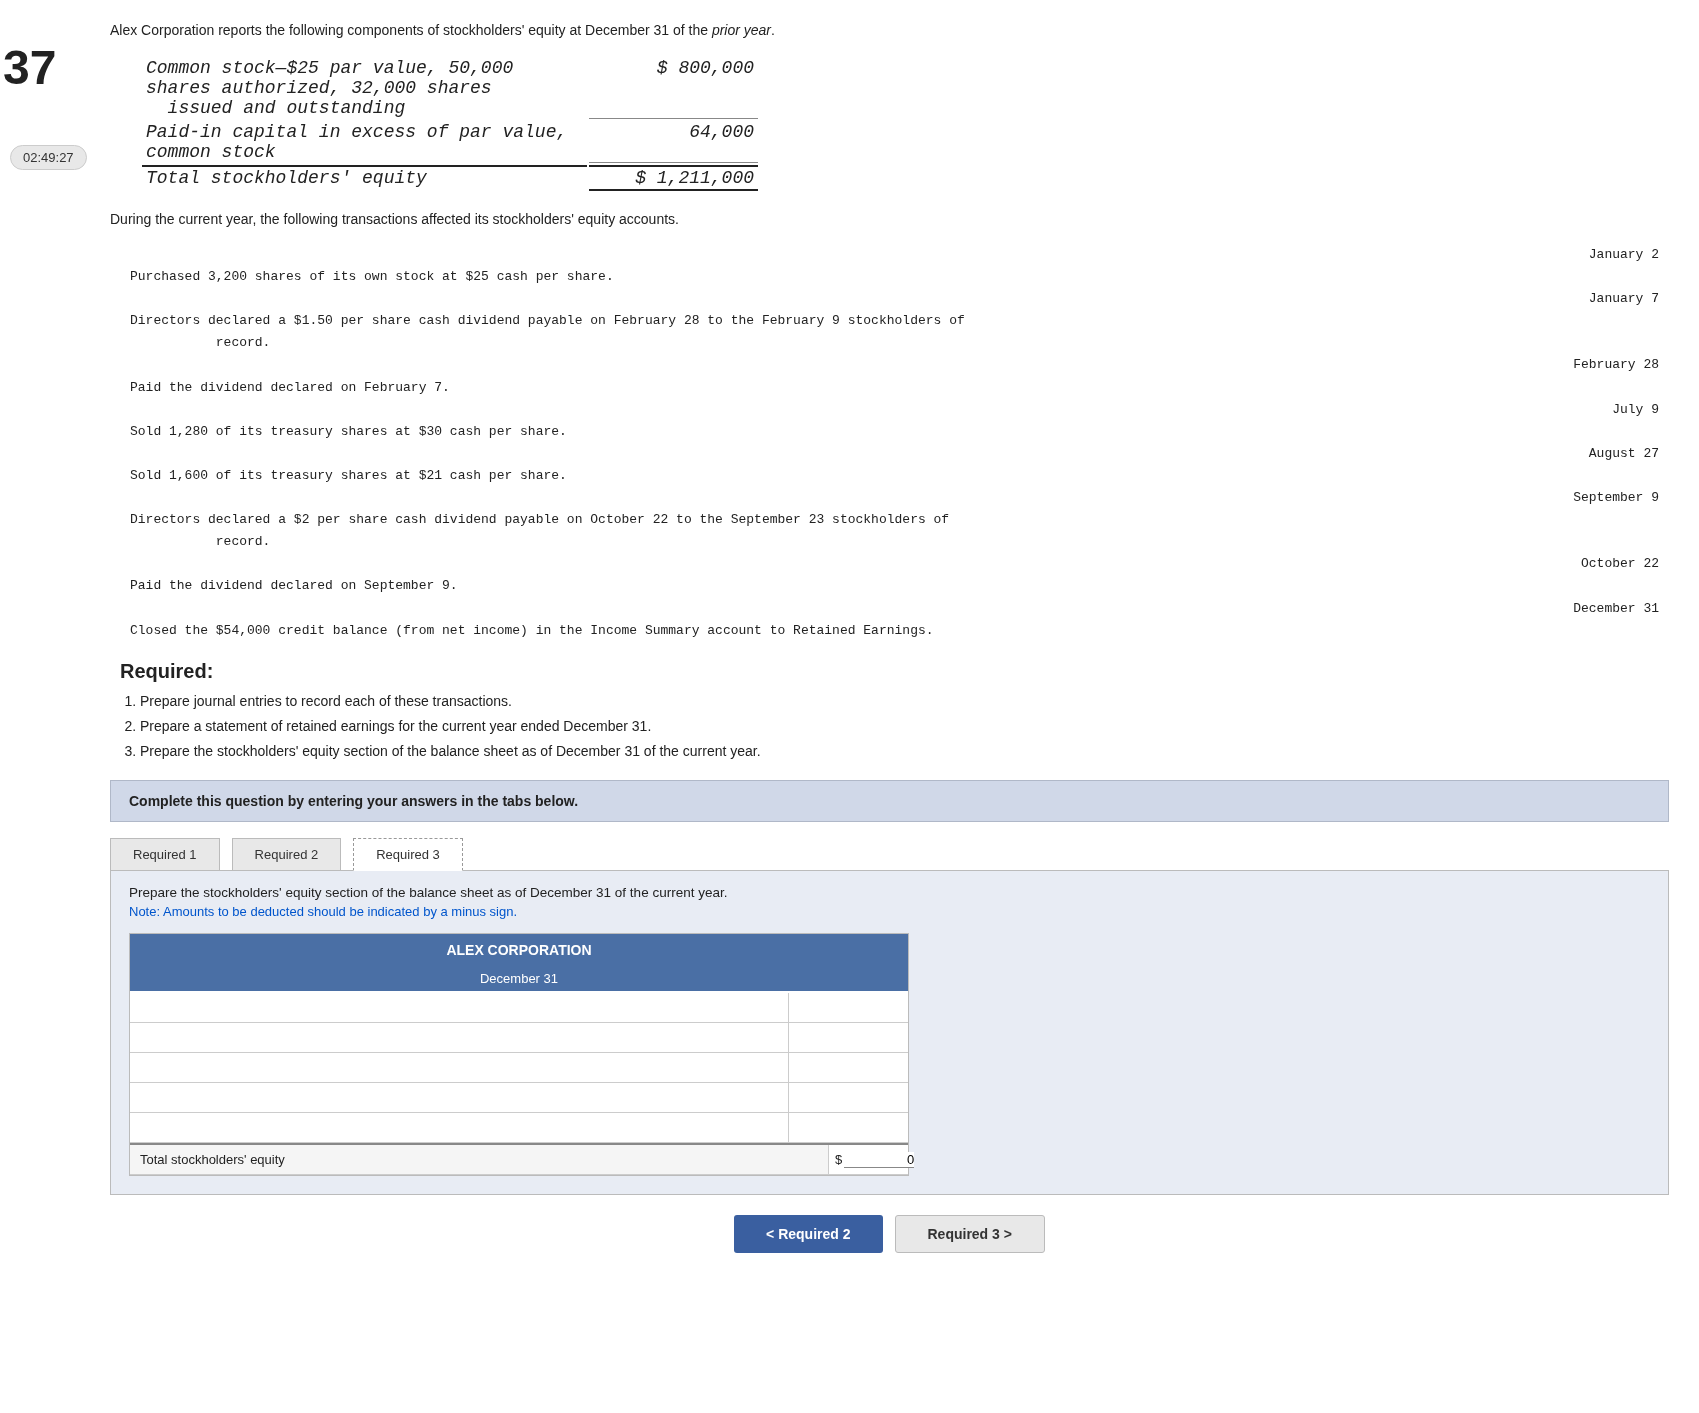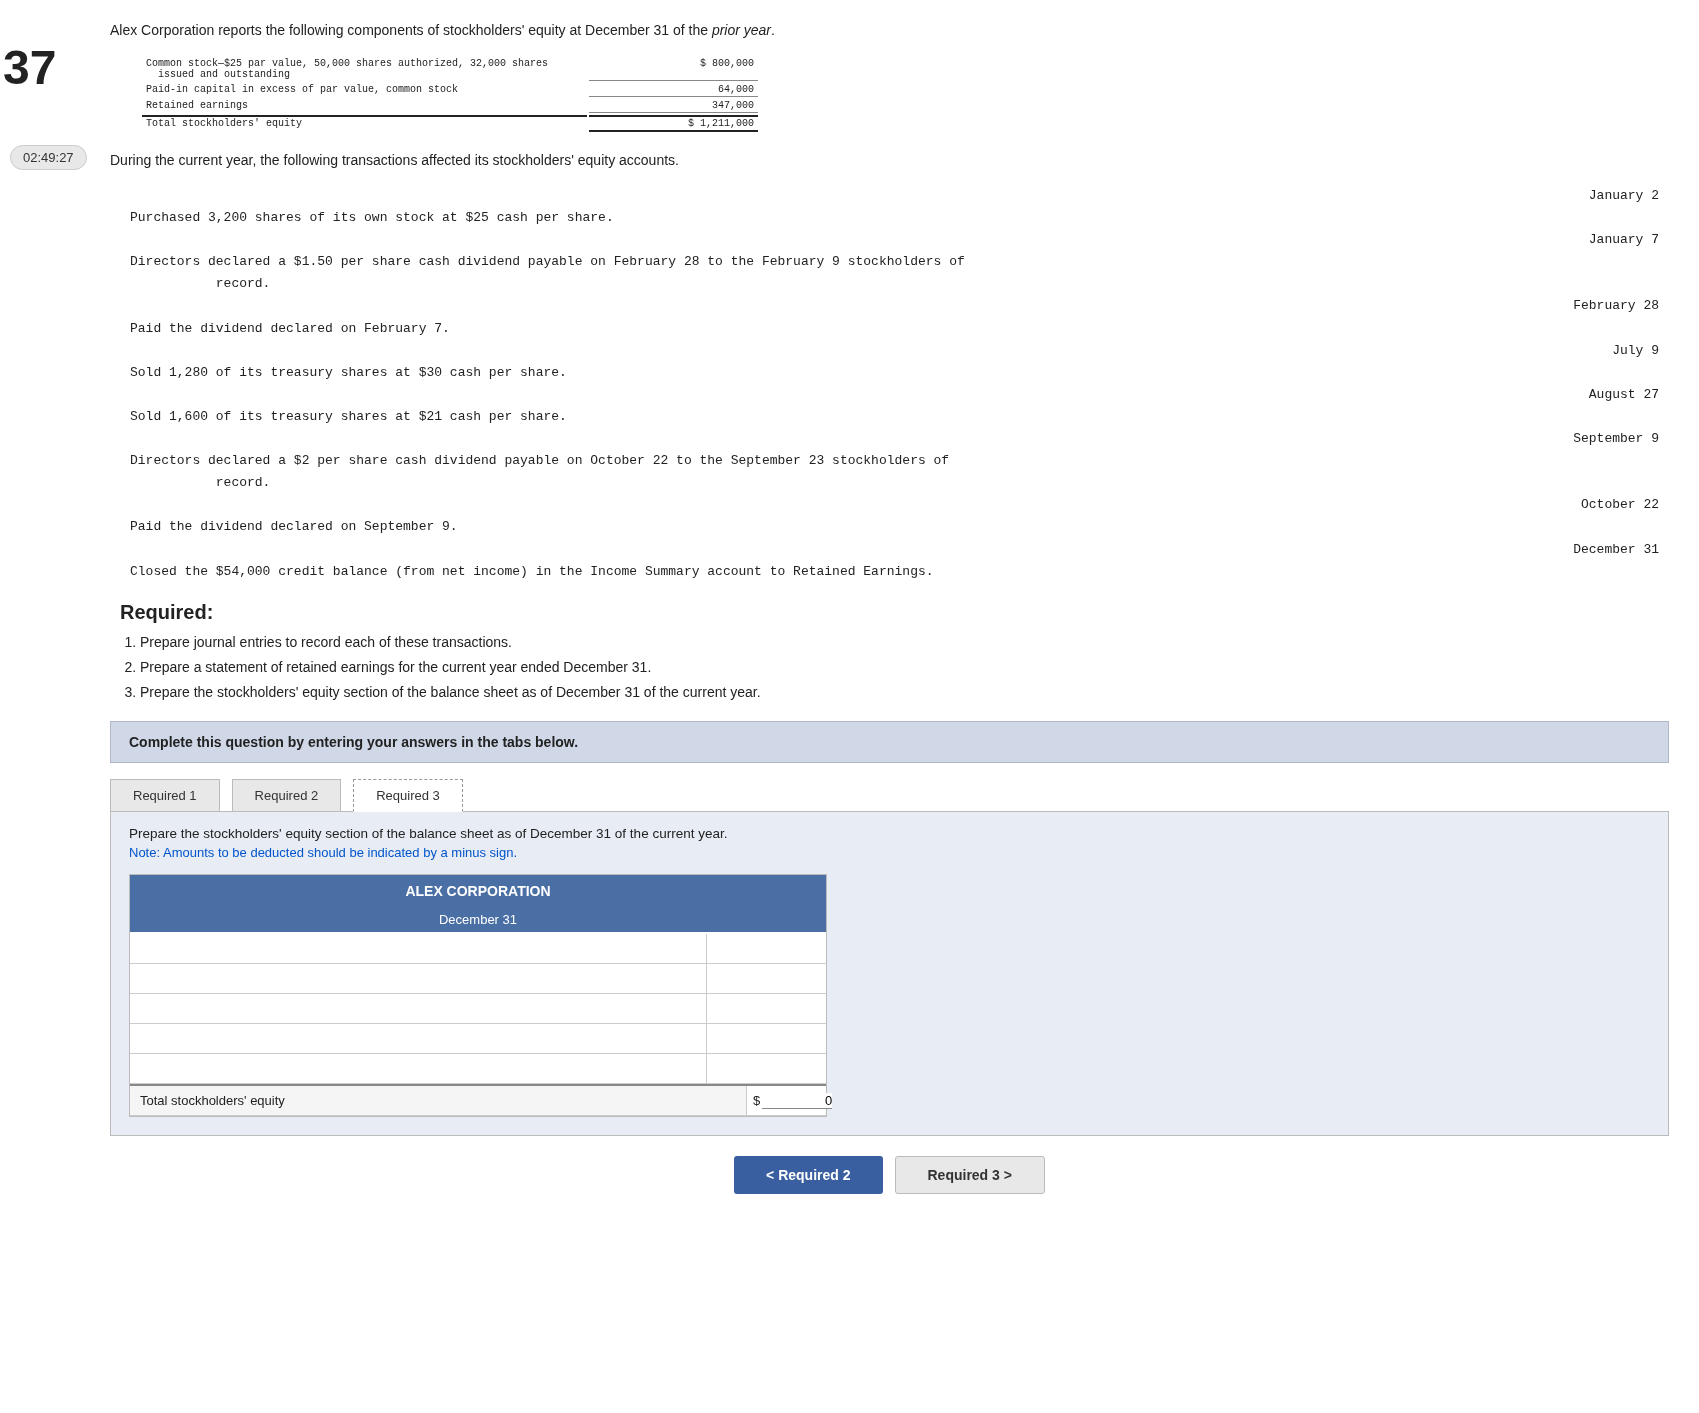--- a/index.html
+++ b/index.html
@@ -48,23 +48,24 @@
     .intro-text em {
       font-style: italic;
     }
     .equity-table {
       width: 620px;
       margin-bottom: 16px;
       margin-left: 30px;
     }
     .equity-table td {
       font-family: 'Courier New', monospace;
-      font-size: 10px;
+      font-size: 18px;
       padding: 1px 4px;
       vertical-align: top;
+      font-style: italic;
     }
     .equity-table .label-col {
       width: 420px;
     }
     .equity-table .value-col {
       text-align: right;
       width: 160px;
       border-bottom: 1px solid #888;
     }
     .equity-table .total-row td {
@@ -144,21 +145,21 @@
       margin-bottom: 4px;
     }
     .tab-note {
       font-size: 13px;
       color: #0055cc;
       margin-bottom: 14px;
     }
     .balance-sheet-container {
       background: #fff;
       border: 1px solid #bbb;
-      width: 698px;
+      width: 780px;
     }
     .bs-header {
       background: #4a6fa5;
       color: #fff;
       text-align: center;
       font-weight: bold;
       font-size: 14px;
       padding: 8px 4px;
     }
     .bs-subheader {
@@ -289,24 +290,20 @@
     <table class="equity-table">
       <tbody>
         <tr>
           <td class="label-col">Common stock—$25 par value, 50,000 shares authorized, 32,000 shares<br>&nbsp;&nbsp;issued and outstanding</td>
           <td class="value-col">$ 800,000</td>
         </tr>
         <tr>
           <td class="label-col">Paid-in capital in excess of par value, common stock</td>
           <td class="value-col">64,000</td>
         </tr>
-        <tr>
-          <td class="label-col">Retained earnings</td>
-          <td class="value-col">347,000</td>
-        </tr>
         <tr class="total-row">
           <td class="label-col">Total stockholders' equity</td>
           <td class="value-col" style="border-top:2px solid #222; border-bottom:2px double #222;">$ 1,211,000</td>
         </tr>
       </tbody>
     </table>
 
     <p class="intro-text">During the current year, the following transactions affected its stockholders' equity accounts.</p>
 
     <div class="transactions-section">

